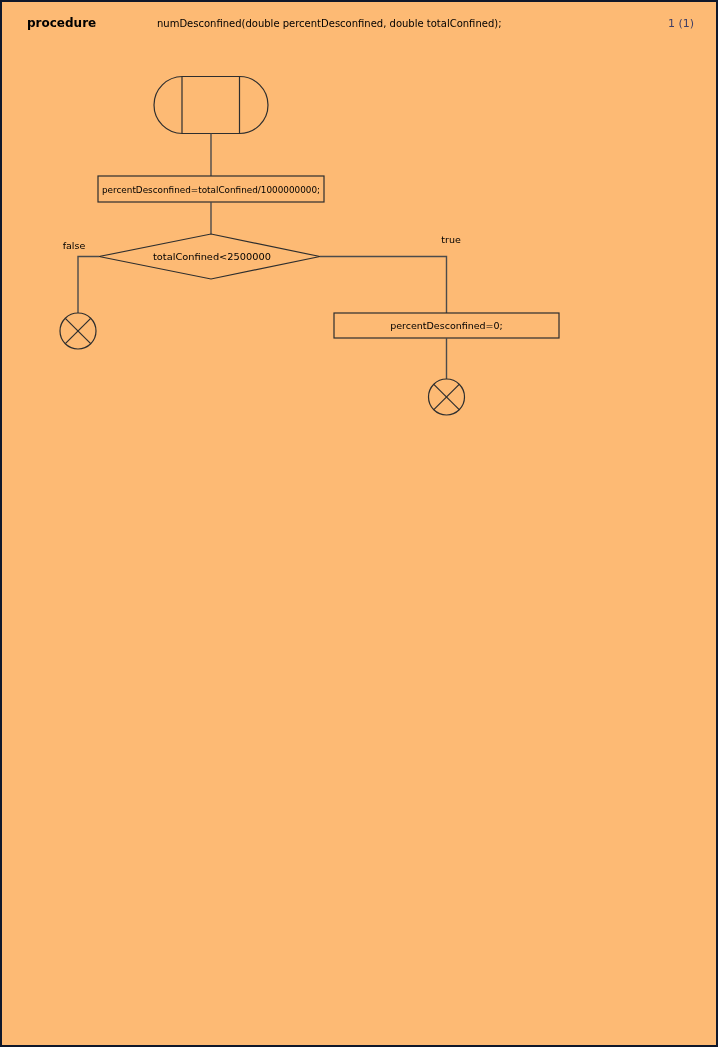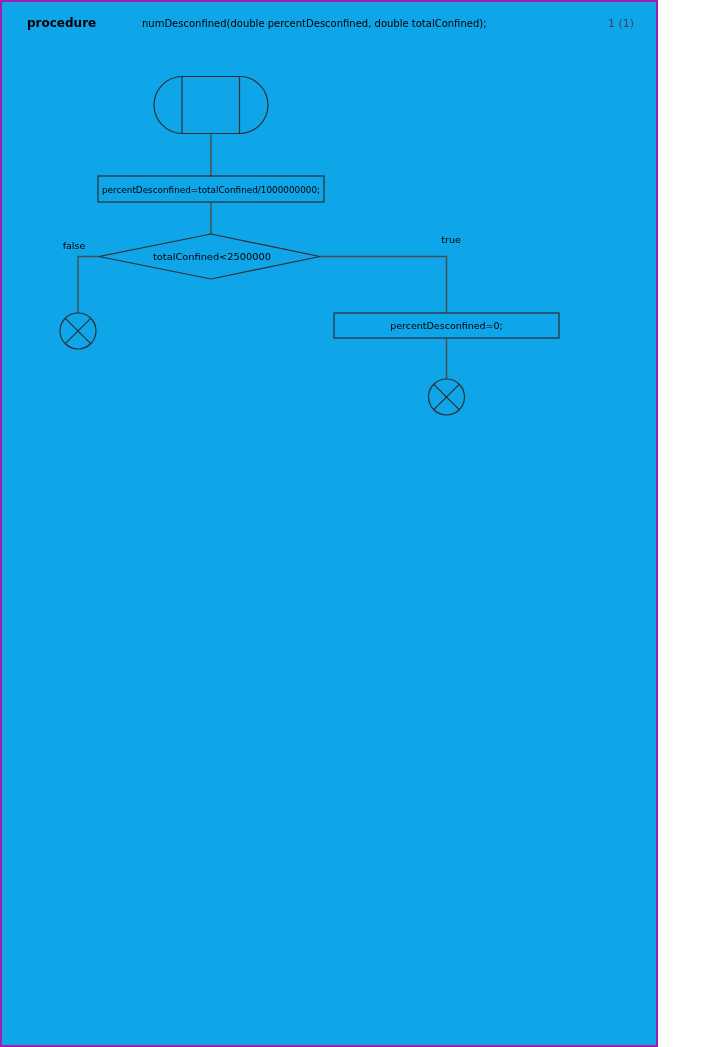--- a/index.html
+++ b/index.html
@@ -3,39 +3,39 @@
 <meta charset="utf-8">
 <style>
   html, body {
     margin: 0;
     padding: 0;
     background: #ffffff;
     font-family: "DejaVu Sans", sans-serif;
   }
   .page {
     position: relative;
-    width: 658px;
+    width: 718px;
     height: 1047px;
     box-sizing: border-box;
-    background: #0ea5e9;
-    border: 2px solid #a21caf;
+    background: #fdba74;
+    border: 2px solid #0f172a;
     overflow: hidden;
   }
   .hdr-kind {
     position: absolute;
     left: 25px;
     top: 14px;
     font-size: 12px;
     font-weight: bold;
     color: #000000;
     white-space: nowrap;
   }
   .hdr-signature {
     position: absolute;
-    left: 140px;
+    left: 155px;
     top: 16px;
     font-size: 10px;
     color: #000000;
     white-space: nowrap;
   }
   .hdr-pageno {
     position: absolute;
     right: 22px;
     top: 15px;
     font-size: 11px;

